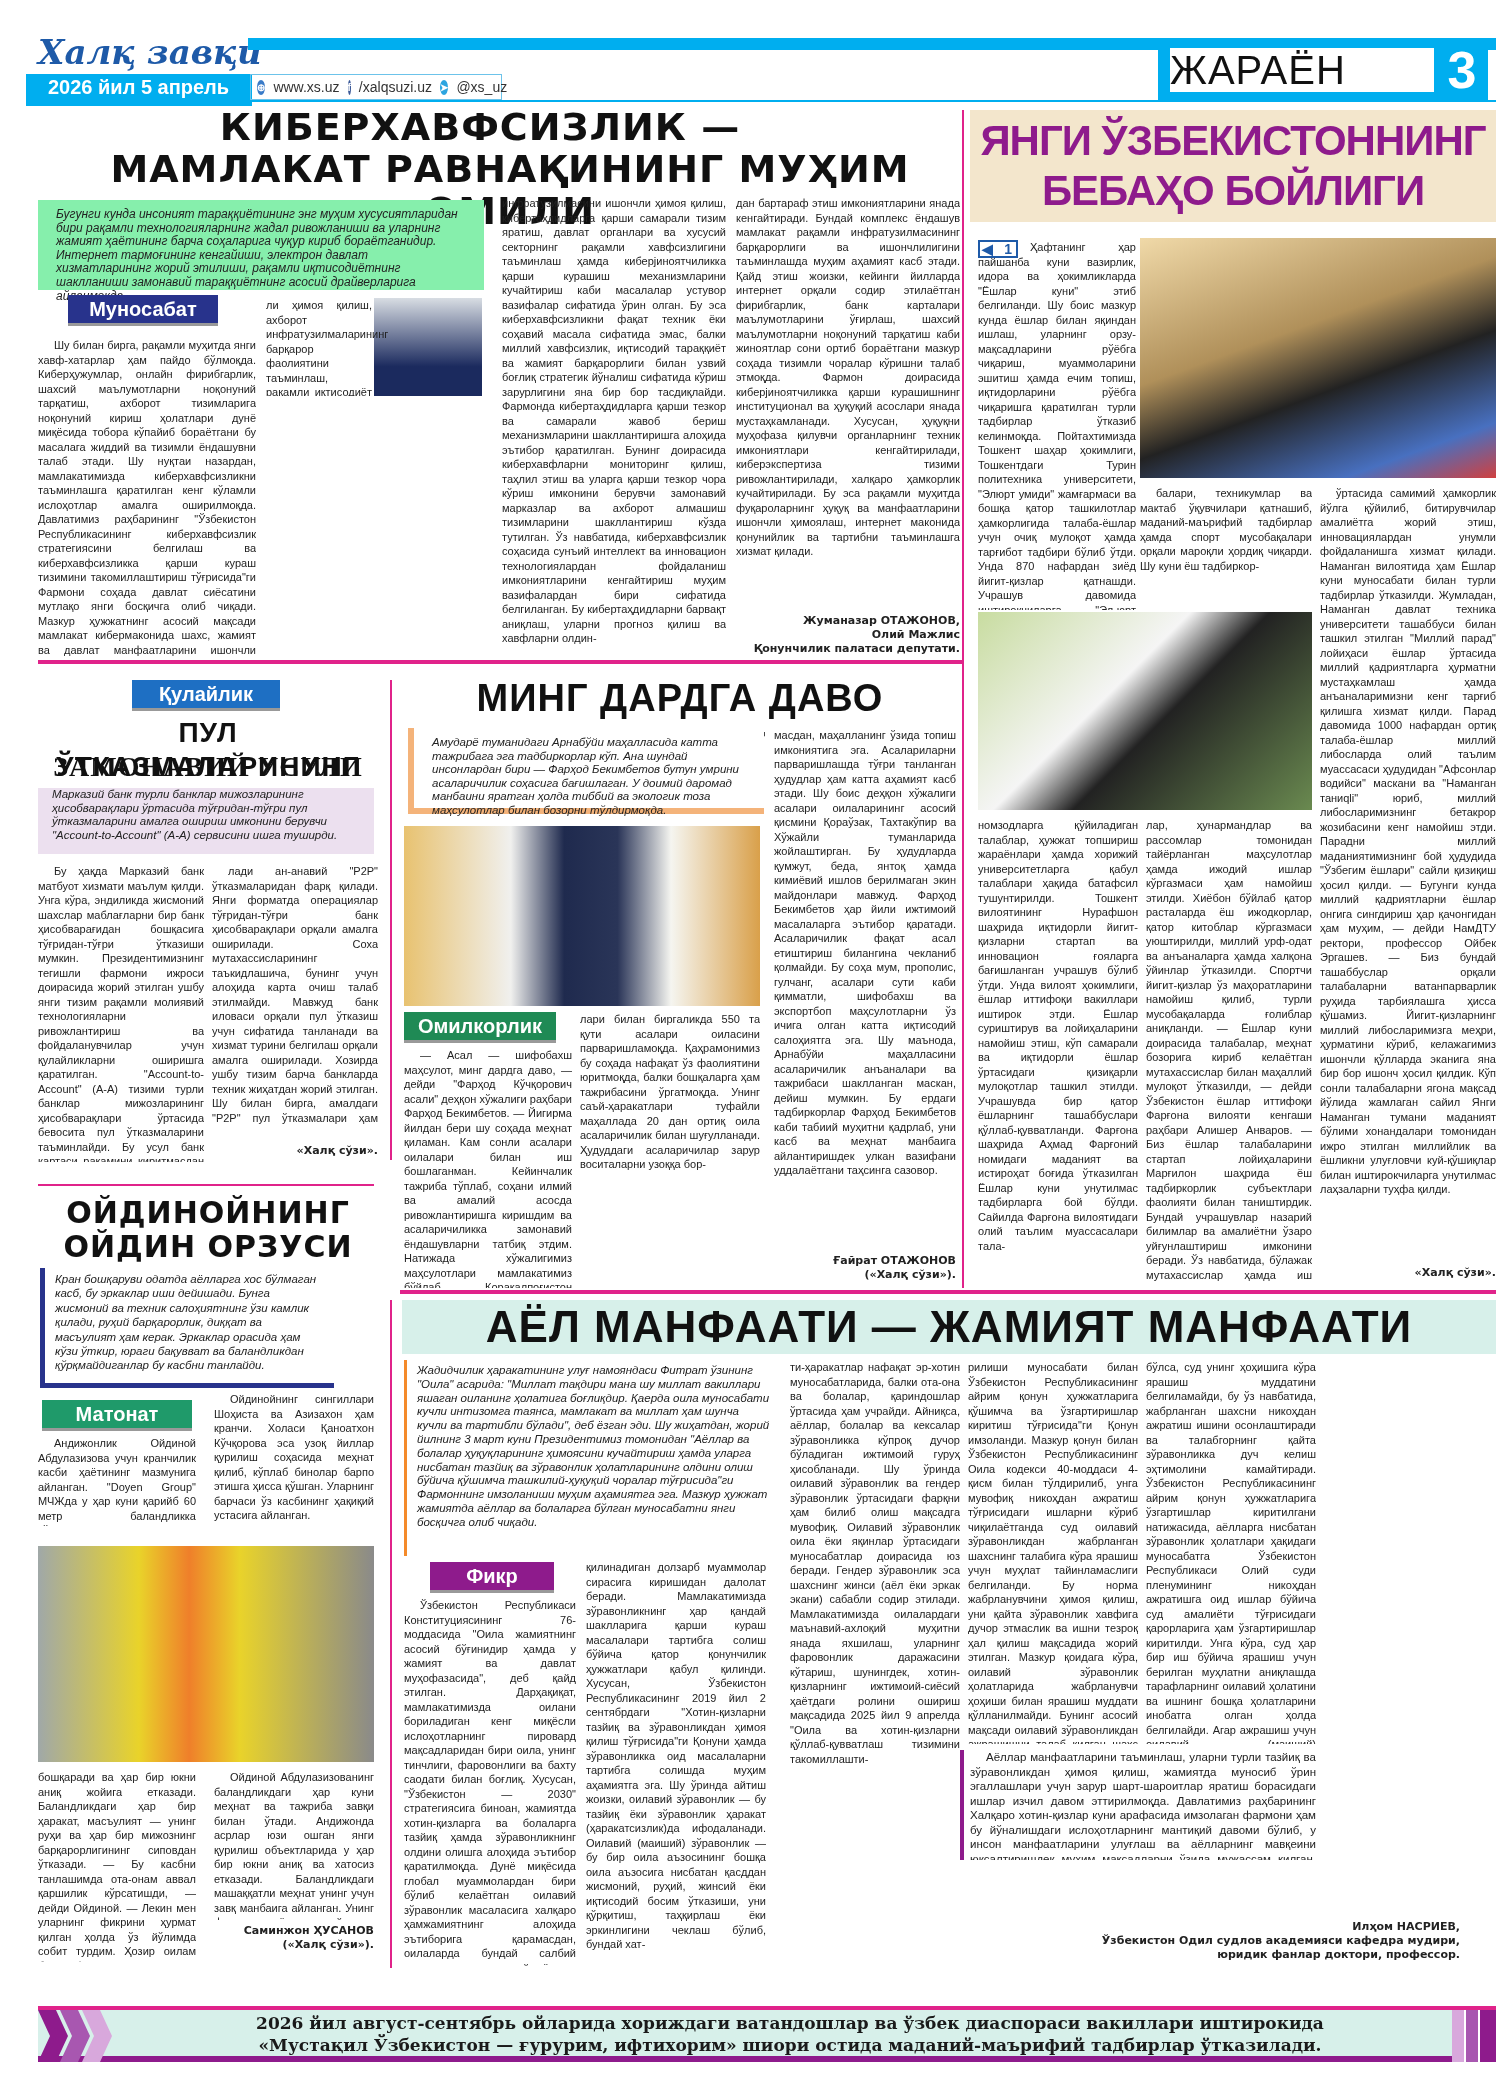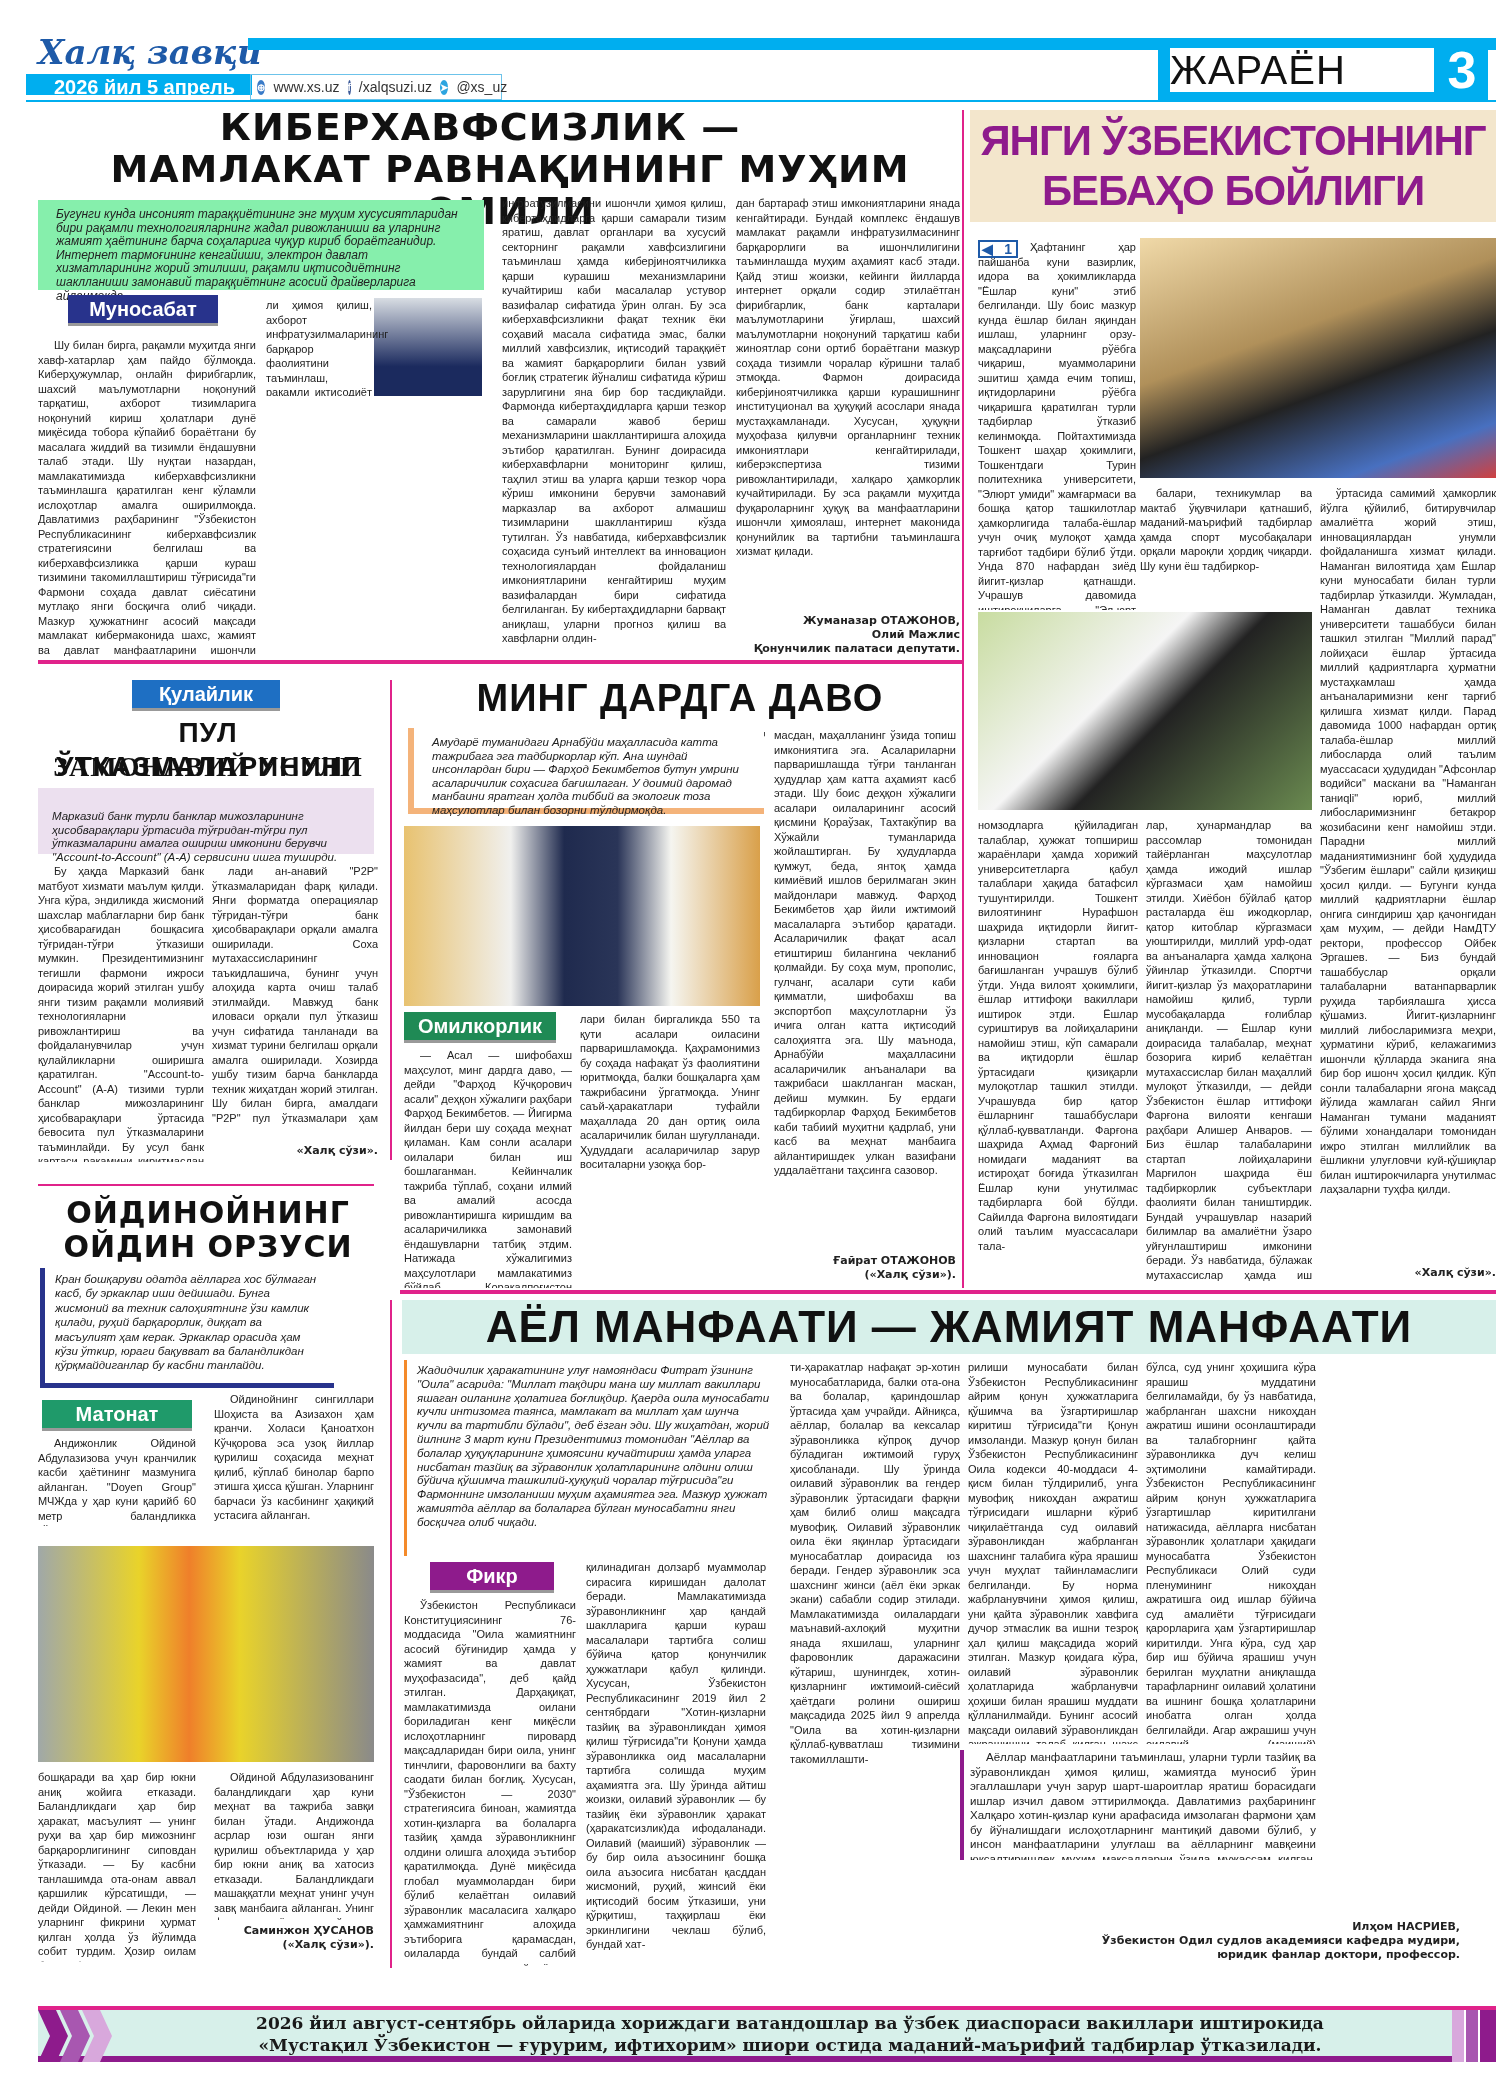--- a/index.html
+++ b/index.html
@@ -1,20 +1,20 @@
 <!DOCTYPE html>
 <html><head>
 <meta charset="utf-8">
 <style>
 *{box-sizing:border-box;margin:0;padding:0}
 body{width:1512px;height:2098px;background:#fff;font-family:"Liberation Sans",sans-serif;color:#222;position:relative;overflow:hidden}
 .abs{position:absolute}
 .masthead-logo{left:38px;top:32px;font-family:"DejaVu Serif",serif;font-weight:bold;font-style:italic;font-size:34px;color:#1e5aa8}
 .top-bar{left:248px;top:38px;width:1248px;height:12px;background:#00aeef}
-.date-bar{left:26px;top:74px;width:226px;height:21px;background:#00aeef;color:#fff;font-weight:bold;font-size:20px;padding:2px 0 0 28px;font-family:"Liberation Sans",sans-serif}
+.date-bar{left:26px;top:74px;width:226px;height:32px;background:#00aeef;color:#fff;font-weight:bold;font-size:20px;padding:2px 0 0 22px;font-family:"Liberation Sans",sans-serif}
 .social-bar{left:250px;top:74px;width:252px;height:26px;border:1px solid #6cc3ea;font-size:14px;display:flex;align-items:center;gap:8px;padding-left:6px;color:#333}
 .social-bar .ic{display:inline-block;width:15px;height:15px;border-radius:50%;color:#fff;font-size:10px;text-align:center;line-height:15px;font-weight:bold}
 .under-line{left:26px;top:100px;width:1470px;height:2px;background:#00aeef}
 .section-box{left:1158px;top:38px;width:330px;height:62px;background:#00aeef}
 .section-label{left:1170px;top:48px;width:264px;height:44px;background:#fff;font-size:40px;color:#111;padding-right:10px;line-height:44px;letter-spacing:1px}
 .page-num{left:1438px;top:40px;width:48px;font-size:52px;font-weight:bold;color:#fff;text-align:center}
 .h1{font-family:"DejaVu Sans",sans-serif;font-weight:bold;color:#111;text-align:center;letter-spacing:1px}
 .lead{background:#86efac;font-style:italic;font-size:13px;line-height:15.6px;padding:8px 18px;color:#222}
 .col{font-size:11px;line-height:14.5px;text-align:justify;color:#222;overflow:hidden}
 .col p{text-indent:16px}
@@ -90,21 +90,21 @@
   </div>
 <div class="abs col" style="left:1146px;top:818px;width:166px;height:464px">
     <p style="text-indent:0">лар, ҳунармандлар ва рассомлар томонидан тайёрланган маҳсулотлар ҳамда ижодий ишлар кўргазмаси ҳам намойиш этилди. Хиёбон бўйлаб қатор расталарда ёш ижодкорлар, қатор китоблар кўргазмаси уюштирилди, миллий урф-одат ва анъаналарга ҳамда халқона ўйинлар ўтказилди. Спортчи йигит-қизлар ўз маҳоратларини намойиш қилиб, турли мусобақаларда ғолиблар аниқланди. — Ёшлар куни доирасида талабалар, меҳнат бозорига кириб келаётган мутахассислар билан маҳаллий мулоқот ўтказилди, — дейди Ўзбекистон ёшлар иттифоқи Фарғона вилояти кенгаши раҳбари Алишер Анваров. — Биз ёшлар талабаларини стартап лойиҳаларини Марғилон шаҳрида ёш тадбиркорлик субъектлари фаолияти билан таништирдик. Бундай учрашувлар назарий билимлар ва амалиётни ўзаро уйғунлаштириш имконини беради. Ўз навбатида, бўлажак мутахассислар ҳамда иш берувчилар</p>
   </div>
 <div class="abs sig" style="left:1320px;top:1266px;width:176px">«Халқ сўзи».</div>
 
 <div class="abs vline" style="left:390px;top:680px;height:480px"></div>
 <div class="abs rubric" style="left:132px;top:680px;width:148px;background:#1e6fc3">Қулайлик</div>
 <div class="abs h1" style="left:38px;top:716px;width:340px;font-size:28px;line-height:34px;font-family:'Liberation Sans',sans-serif">ПУЛ ЎТКАЗМАЛАРИНИНГ</div>
 <div class="abs h1" style="left:38px;top:750px;width:340px;font-size:28px;line-height:34px;font-family:Liberation Serif, serif">ЗАМОНАВИЙ УСУЛИ</div>
-<div class="abs lead" style="left:38px;top:788px;width:336px;height:66px;background:#ece0ef;font-size:11.5px;line-height:13.5px;padding:22px 14px">Марказий банк турли банклар мижозларининг ҳисобварақлари ўртасида тўғридан-тўғри пул ўтказмаларини амалга ошириш имконини берувчи "Account-to-Account" (A-A) сервисини ишга туширди.</div>
+<div class="abs lead" style="left:38px;top:788px;width:336px;height:66px;background:#ece0ef;font-size:11.5px;line-height:13.5px;padding:0 14px">Марказий банк турли банклар мижозларининг ҳисобварақлари ўртасида тўғридан-тўғри пул ўтказмаларини амалга ошириш имконини берувчи "Account-to-Account" (A-A) сервисини ишга туширди.</div>
 <div class="abs col" style="left:38px;top:864px;width:166px;height:298px">
     <p>Бу ҳақда Марказий банк матбуот хизмати маълум қилди. Унга кўра, эндиликда жисмоний шахслар маблағларни бир банк ҳисобварағидан бошқасига тўғридан-тўғри ўтказиши мумкин. Президентимизнинг тегишли фармони ижроси доирасида жорий этилган ушбу янги тизим рақамли молиявий технологияларни ривожлантириш ва фойдаланувчилар учун қулайликларни оширишга қаратилган. "Account-to-Account" (A-A) тизими турли банклар мижозларининг ҳисобварақлари ўртасида бевосита пул ўтказмаларини таъминлайди. Бу усул банк картаси рақамини киритмасдан амалга ошири-</p>
   </div>
 <div class="abs col" style="left:212px;top:864px;width:166px;height:262px">
     <p>лади ан-анавий "P2P" ўтказмаларидан фарқ қилади. Янги форматда операциялар тўғридан-тўғри банк ҳисобварақлари орқали амалга оширилади. Соха мутахассисларининг таъкидлашича, бунинг учун алоҳида карта очиш талаб этилмайди. Мавжуд банк иловаси орқали пул ўтказиш учун сифатида танланади ва хизмат турини белгилаш орқали амалга оширилади. Хозирда ушбу тизим барча банкларда техник жиҳатдан жорий этилган. Шу билан бирга, амалдаги "P2P" пул ўтказмалари ҳам сақланиб қолади.</p>
   </div>
 <div class="abs sig" style="left:212px;top:1144px;width:166px">«Халқ сўзи».</div>
 
 <div class="abs h1" style="left:402px;top:674px;width:556px;font-size:38px;line-height:48px;font-family:'Liberation Sans',sans-serif">МИНГ ДАРДГА ДАВО НЕЪМАТ</div>
 <div class="abs lead" style="left:408px;top:728px;width:356px;height:86px;background:#fff;border-left:6px solid #f4b37a;border-bottom:6px solid #f4b37a;font-size:11.5px;line-height:13.6px">Амударё туманидаги Арнабўйи маҳалласида катта тажрибага эга тадбиркорлар кўп. Ана шундай инсонлардан бири — Фарҳод Бекимбетов бутун умрини асаларичилик соҳасига бағишлаган. У доимий даромад манбаини яратган ҳолда тиббий ва экологик тоза маҳсулотлар билан бозорни тўлдирмоқда.</div>

